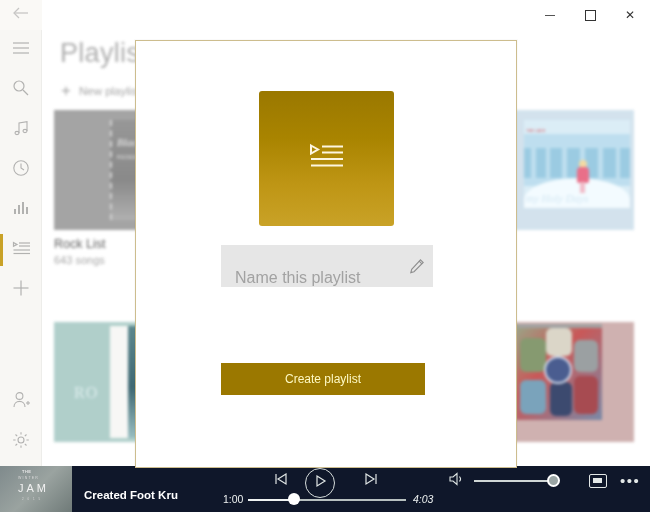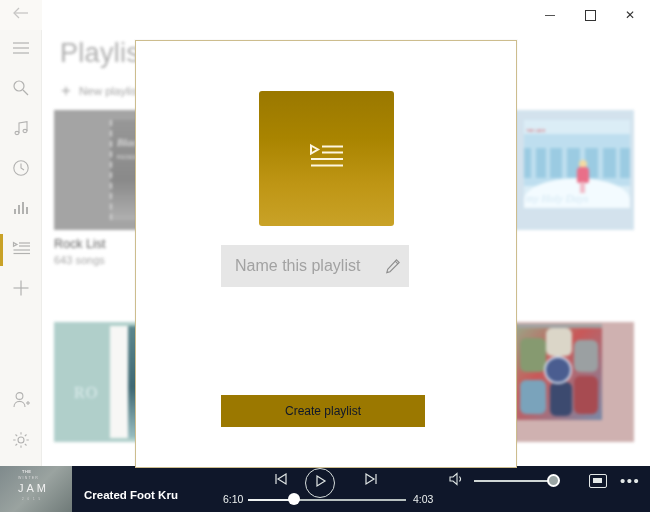--- a/index.html
+++ b/index.html
@@ -279,21 +279,21 @@
     background:#e3e8e7;
   }
   .more-icon {
     position:absolute; left:620px; top:10px;
     color:#e3e8e7; font-size:15px; letter-spacing:1.5px; line-height:10px;
   }
   .time-left {
     position:absolute; left:223px; top:27px; font-size:10.5px; color:#edf1f0;
   }
   .time-right {
-    position:absolute; left:413px; top:27px; font-size:10.5px; color:#edf1f0;
+    position:absolute; left:413px; top:27px; font-size:10.5px; color:#edf1f0;font-style:italic;
   }
   .seek-track {
     position:absolute; left:248px; top:33px; width:158px; height:2px;
     background:#b7c0bf;
   }
   .seek-fill {
     position:absolute; left:248px; top:33px; width:44px; height:2px;
     background:#eef2f1;
   }
   .seek-knob {
@@ -329,46 +329,45 @@
   }
   .dlg-thumb {
     position: absolute; left: 123px; top: 50px;
     width: 135px; height: 135px;
     background: linear-gradient(180deg,#9a7800 0%, #a98400 35%, #bf9615 70%, #c9a227 100%);
     border-radius: 3px;
     display:flex; align-items:center; justify-content:center;
   }
   .dlg-input {
     position: absolute; left: 85px; top: 204px;
-    width: 188px; height: 42px;
+    width: 212px; height: 42px;
     background: #e6e6e6;
-    display: flex; align-items: center;
+    display: flex; align-items: flex-end;
   }
   .dlg-input .ph {
     margin-left: 14px;
     font-size: 16px; color: #a2a2a2; font-weight: 300;
   }
   .pencil-btn {
     position:absolute; right: 6px; top: 11px;
     width: 20px; height: 20px;
     display:flex; align-items:center; justify-content:center;
   }
   .dlg-created {
     position: absolute; left: 0; top: 262px; width: 382px;
     text-align: center; font-size: 11.5px; color: #575757;
   }
   .btn-create {
     position: absolute; left: 85px; top: 322px;
     width: 204px; height: 32px;
     background: #9b7800;
-    color: #0f172a; font-size: 12px;
+    color: #fef9c3; font-size: 12px;
     display:flex; align-items:center; justify-content:center;
     border: none;
     font-family: "Liberation Sans", sans-serif;
-    margin-top: 32px;
   }
   .btn-cancel {
     position: absolute; left: 85px; top: 360px;
     width: 208px; height: 34px;
     background: #ffffff;
     color: #9b7800; font-size: 12px;
     border: 2px solid #111111;
     display:flex; align-items:center; justify-content:center;
     font-family: "Liberation Sans", sans-serif;
   }
@@ -607,21 +606,21 @@
             </g>
           </svg>
       </span>
     </div>
 
     <div class="vol-track"></div>
     <div class="vol-knob"></div>
     <div class="cast-icon"></div>
     <div class="more-icon">•••</div>
 
-    <div class="time-left">6:10</div>
+    <div class="time-left">1:00</div>
     <div class="seek-track"></div>
     <div class="seek-fill"></div>
     <div class="seek-knob"></div>
     <div class="time-right">4:03</div>
   </div>
 
   <div class="bottom-strip">
     <div class="hint">Start writing or type / to choose a block</div>
     <div class="cursor"></div>
   </div>

